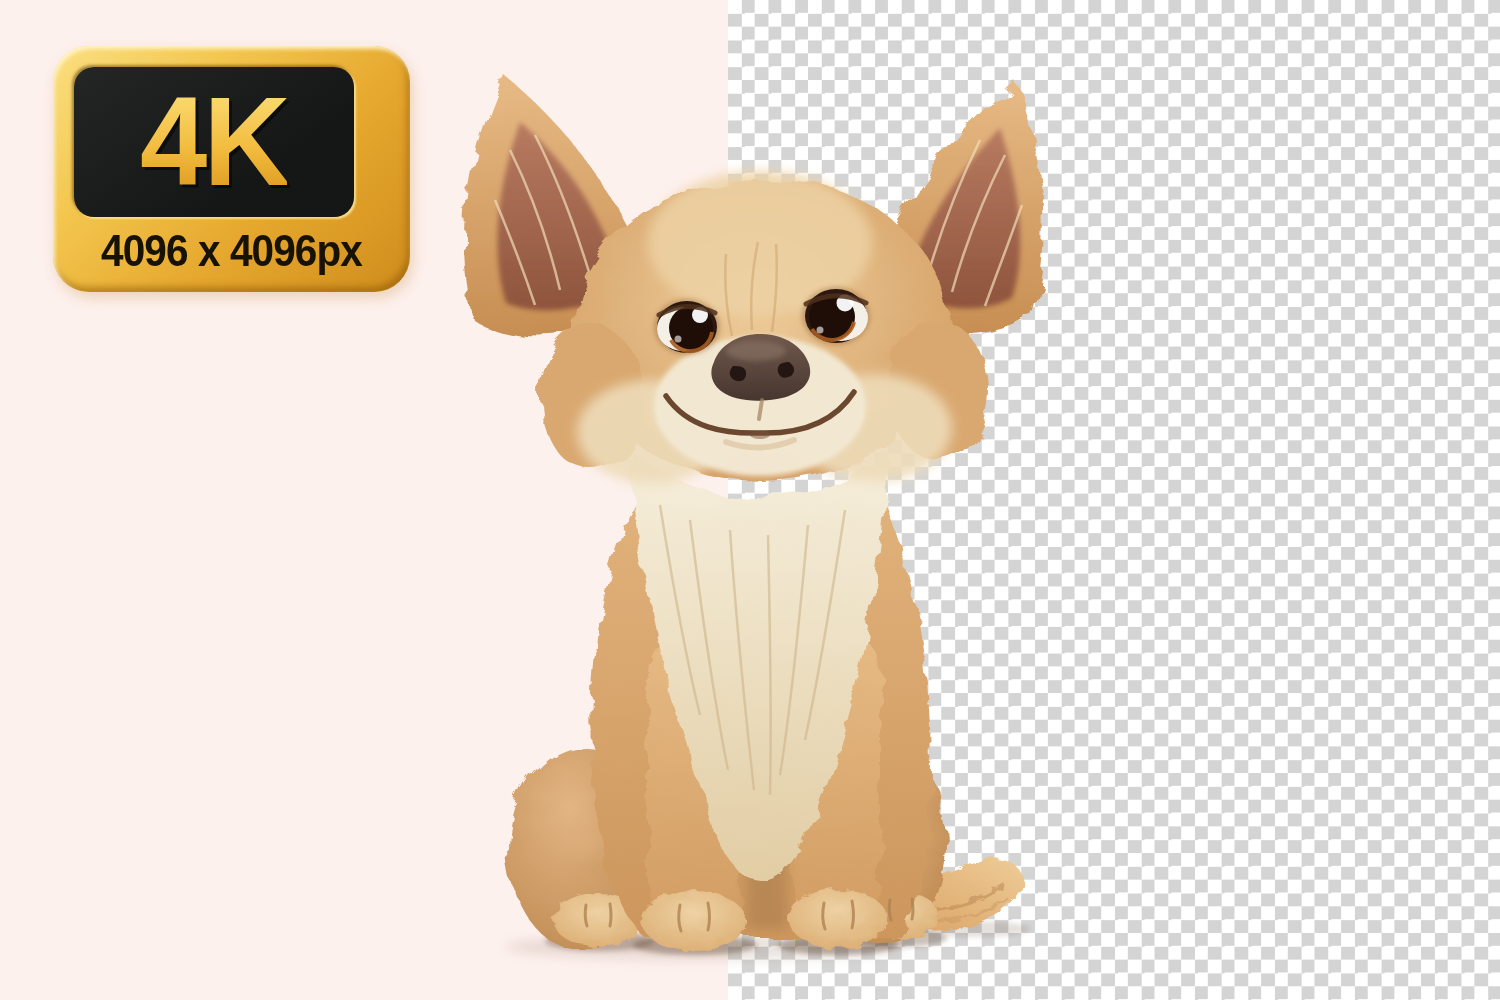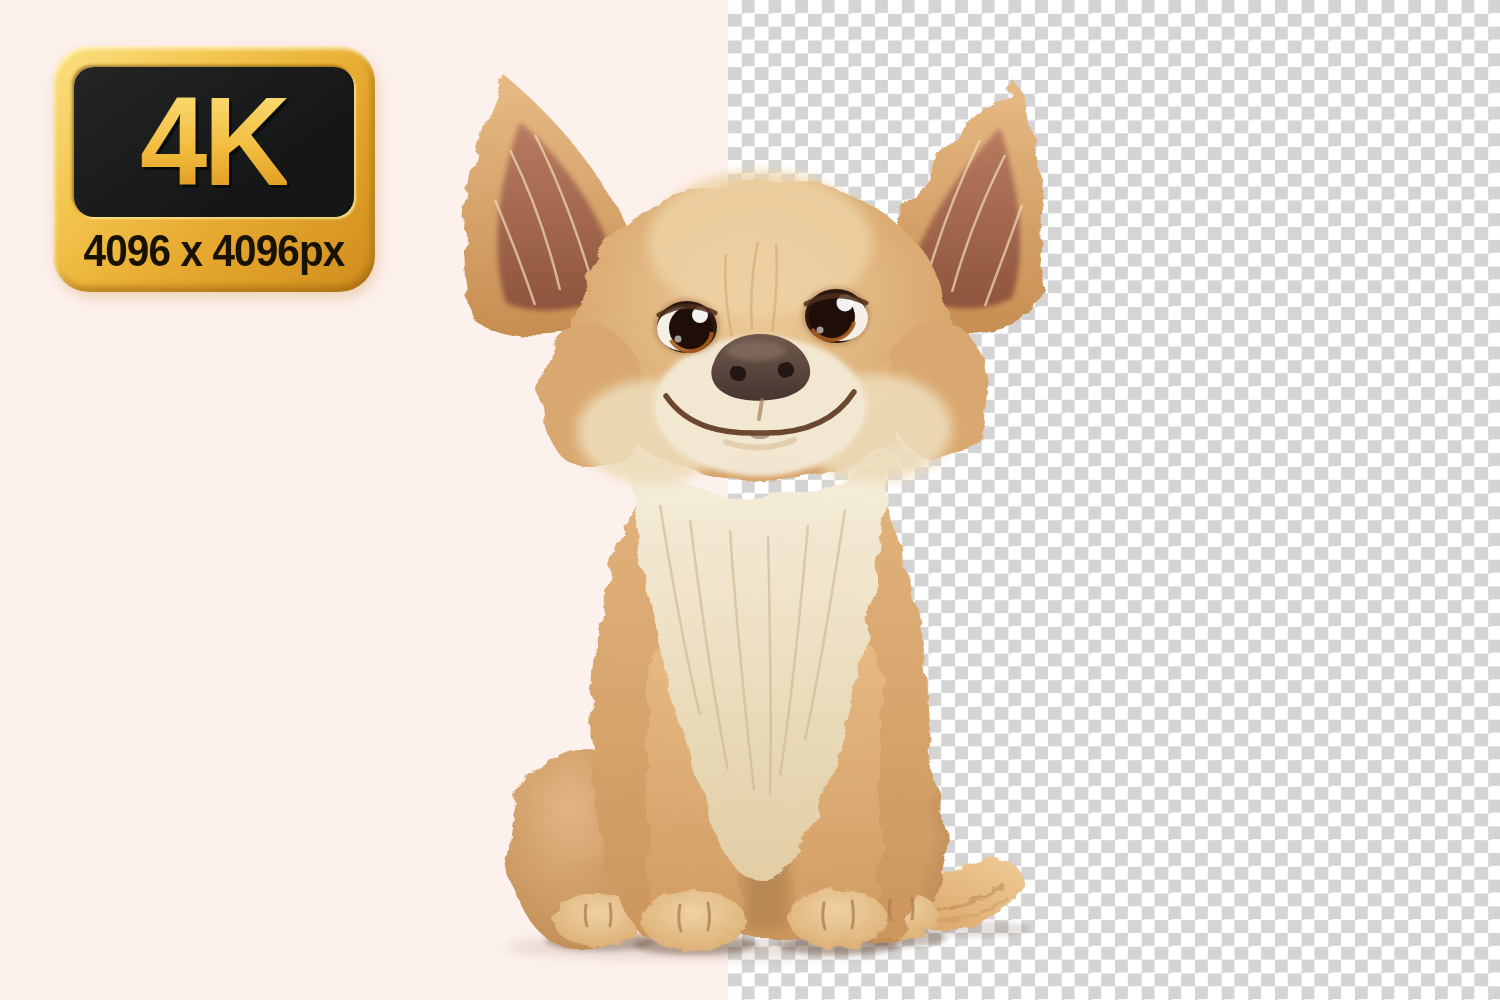--- a/index.html
+++ b/index.html
@@ -13,20 +13,21 @@
     background-image:conic-gradient(#d4d4d4 25%,#ffffff 0 50%,#d4d4d4 0 75%,#ffffff 0);
     background-size:26.66px 26.66px;
   }
   .puppy-svg{position:absolute;left:0;top:0;width:1500px;height:1000px}
   .badge{
     position:absolute;left:53px;top:46px;width:322px;height:246px;border-radius:36px;
     background:linear-gradient(135deg,#fbe082 0%,#f3c64e 30%,#e6a82e 62%,#cf8d1c 100%);
     box-shadow:inset 2px 3px 4px rgba(255,246,200,.95),
                inset -3px -5px 7px rgba(140,85,5,.55),
                3px 6px 14px rgba(200,140,60,.30);
+    padding-left:35px;
   }
   .badge-screen{
     position:absolute;left:21px;top:21px;width:280px;height:150px;border-radius:20px;
     background:linear-gradient(145deg,#242626 0%,#151717 70%);
     box-shadow:-2px -2px 3px rgba(100,60,0,.55),2px 2px 2px rgba(255,240,170,.75);
     display:flex;align-items:center;justify-content:center;
   }
   .badge-4k{
     font-weight:bold;font-size:126px;line-height:1;letter-spacing:-4px;transform:scaleX(.96);
     background:linear-gradient(180deg,#fde27c 0%,#f2bc3f 55%,#d79218 100%);

